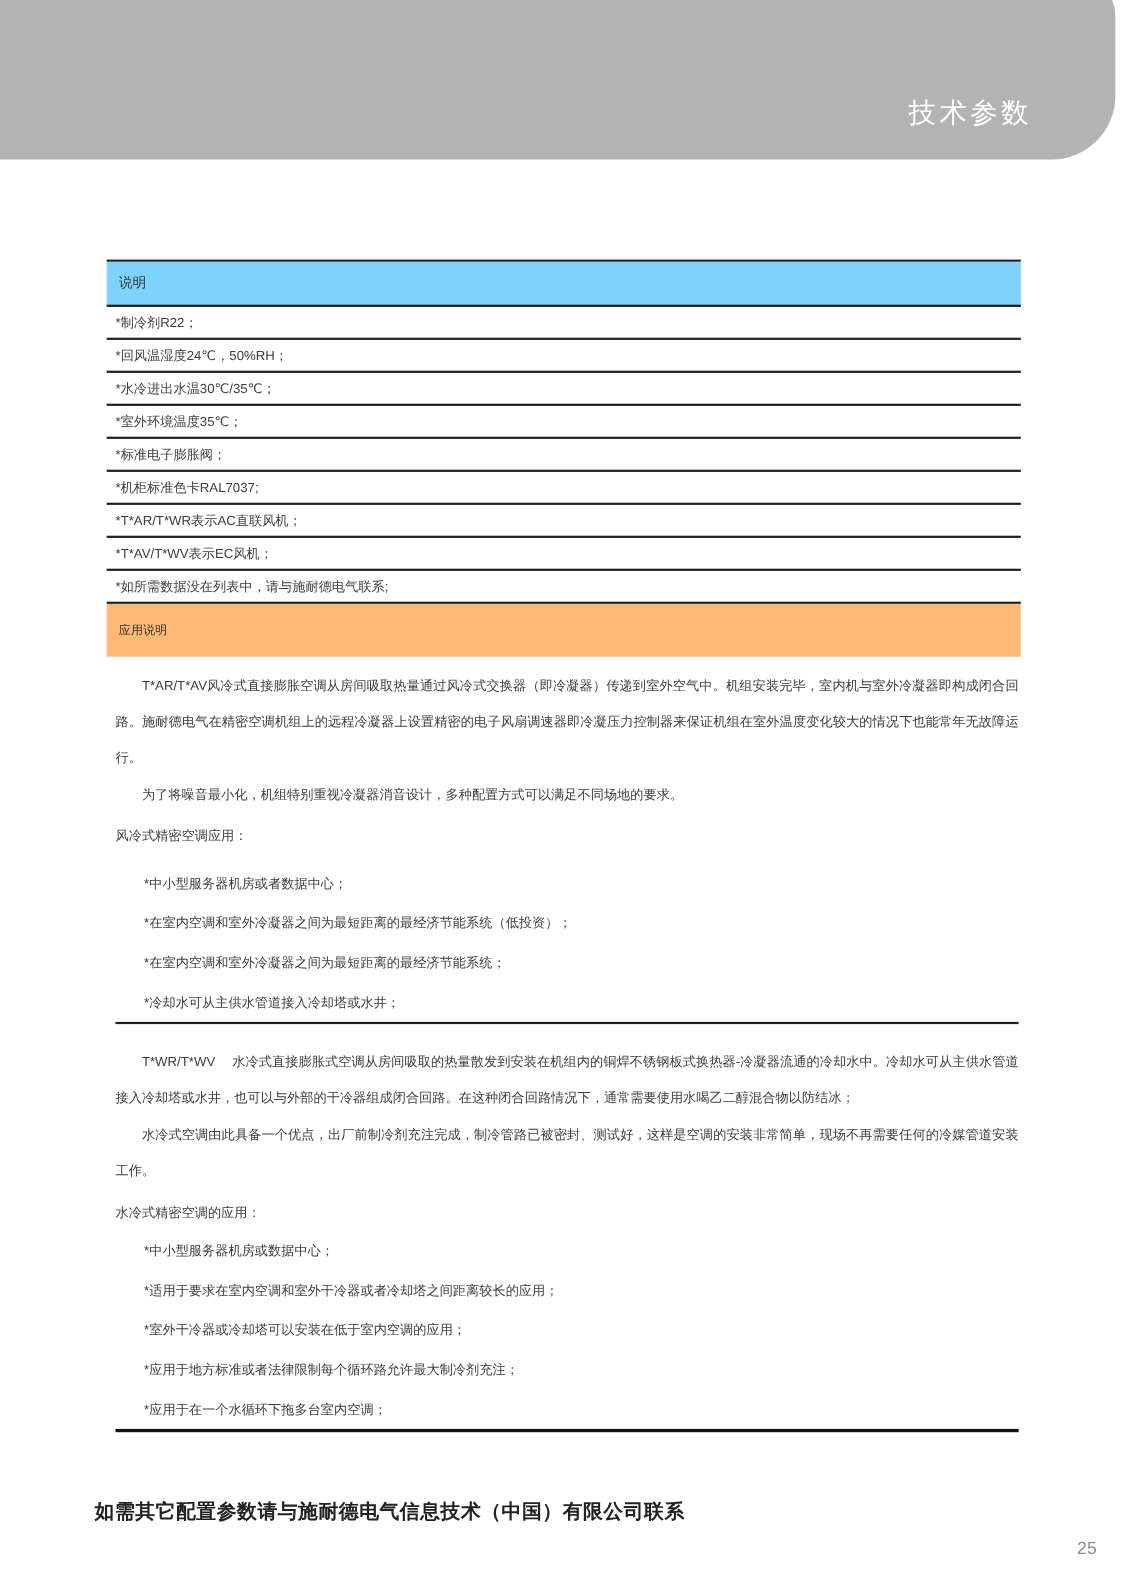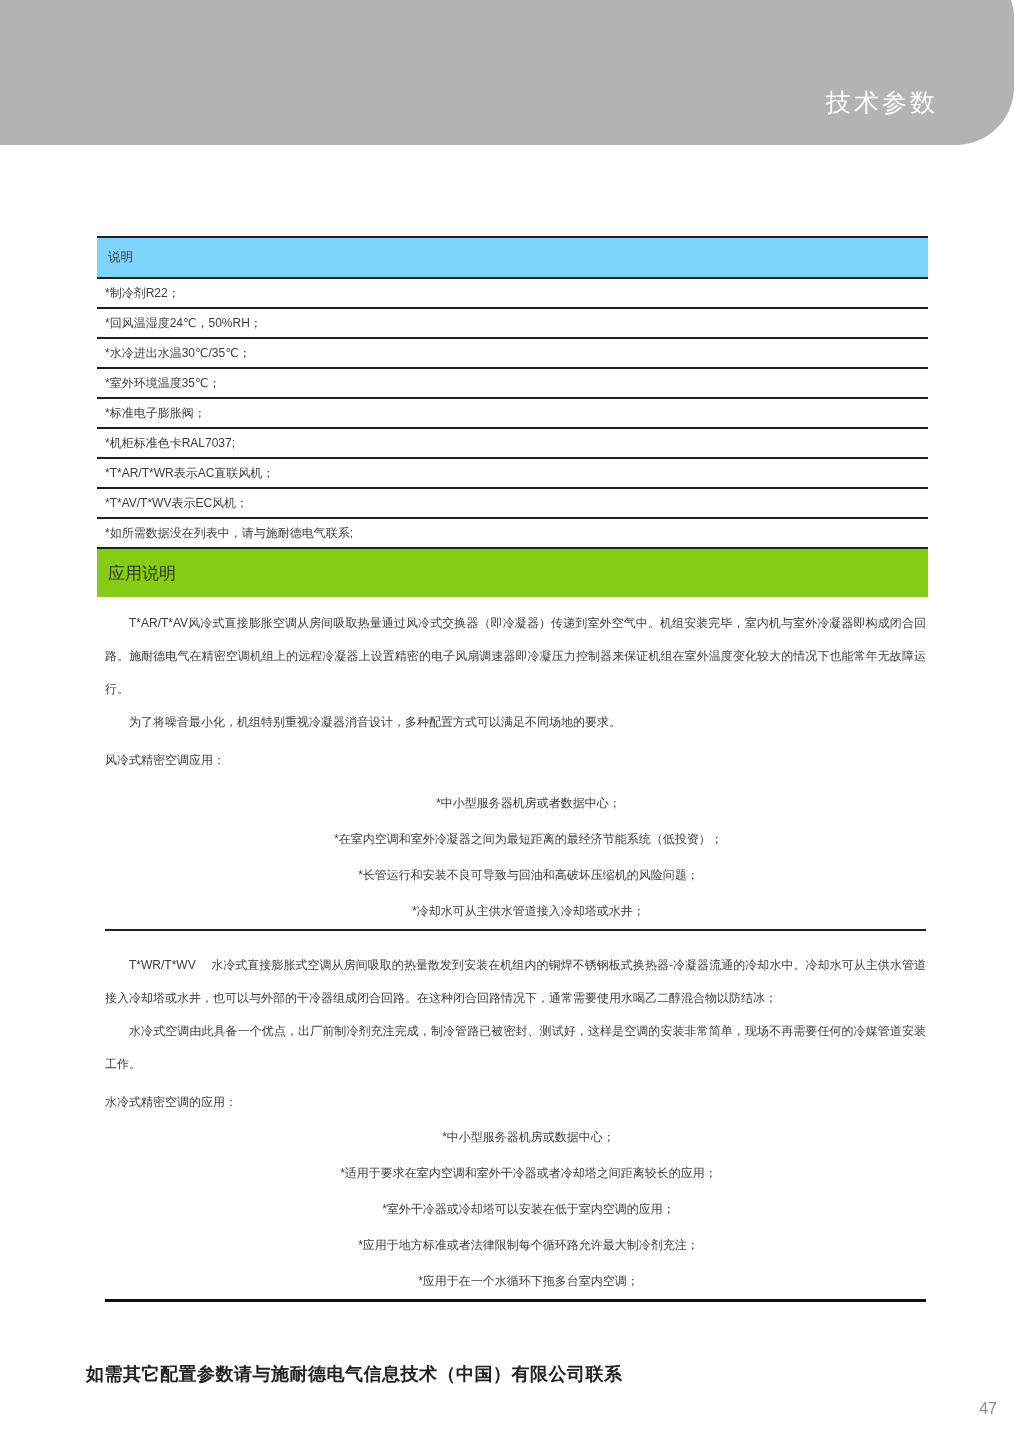--- a/index.html
+++ b/index.html
@@ -57,40 +57,39 @@
     height: 30px;
     border-bottom: 2px solid #1f1f1f;
     display: flex;
     align-items: center;
     padding-left: 8px;
     font-size: 12px;
     color: #3d3d3d;
   }
   .app-header {
     height: 48px;
-    background: #84cc16;
+    background: #fdba74;
     display: flex;
     align-items: center;
     padding-left: 11px;
-    font-size: 17px;
+    font-size: 11px;
     color: #333333;
   }
   .body-text { padding: 0 2px 0 8px; }
   .para {
     text-indent: 2em;
     text-align: justify;
     line-height: 33px;
   }
   .para-first { margin-top: 10px; }
   .list-title { margin-top: 5px; line-height: 33px; }
   .app-list { list-style: none; }
   .app-list li {
     line-height: 36px;
     padding-left: 26px;
-    text-align: center;
   }
   .air-list { margin-top: 8px; }
   .section-divider {
     border-top: 2px solid #1f1f1f;
     margin-top: 0;
   }
   .water-para-first { margin-top: 18px; }
   .bottom-rule {
     border-top: 3px solid #111111;
   }
@@ -139,21 +138,21 @@
 
     <div class="body-text">
 
       <div>
         <p class="para para-first">T*AR/T*AV风冷式直接膨胀空调从房间吸取热量通过风冷式交换器（即冷凝器）传递到室外空气中。机组安装完毕，室内机与室外冷凝器即构成闭合回路。施耐德电气在精密空调机组上的远程冷凝器上设置精密的电子风扇调速器即冷凝压力控制器来保证机组在室外温度变化较大的情况下也能常年无故障运行。</p>
         <p class="para">为了将噪音最小化，机组特别重视冷凝器消音设计，多种配置方式可以满足不同场地的要求。</p>
         <div class="list-title">风冷式精密空调应用：</div>
         <ul class="app-list air-list">
           <li>*中小型服务器机房或者数据中心；</li>
           <li>*在室内空调和室外冷凝器之间为最短距离的最经济节能系统（低投资）；</li>
-          <li>*长管运行和安装不良可导致与回油和高破坏压缩机的风险问题；</li>
+          <li>*在室内空调和室外冷凝器之间为最短距离的最经济节能系统；</li>
           <li>*冷却水可从主供水管道接入冷却塔或水井；</li>
         </ul>
       </div>
 
       <div class="section-divider"></div>
 
       <div>
         <p class="para water-para-first">T*WR/T*WV　 水冷式直接膨胀式空调从房间吸取的热量散发到安装在机组内的铜焊不锈钢板式换热器-冷凝器流通的冷却水中。冷却水可从主供水管道接入冷却塔或水井，也可以与外部的干冷器组成闭合回路。在这种闭合回路情况下，通常需要使用水喝乙二醇混合物以防结冰；</p>
         <p class="para">水冷式空调由此具备一个优点，出厂前制冷剂充注完成，制冷管路已被密封、测试好，这样是空调的安装非常简单，现场不再需要任何的冷媒管道安装工作。</p>
         <div class="list-title">水冷式精密空调的应用：</div>
@@ -165,15 +164,15 @@
           <li>*应用于在一个水循环下拖多台室内空调；</li>
         </ul>
       </div>
 
       <div class="bottom-rule"></div>
 
     </div>
   </div>
 
   <div class="footer-note">如需其它配置参数请与施耐德电气信息技术（中国）有限公司联系</div>
-  <div class="page-number">47</div>
+  <div class="page-number">25</div>
 
 </div>
 
 </body></html>

